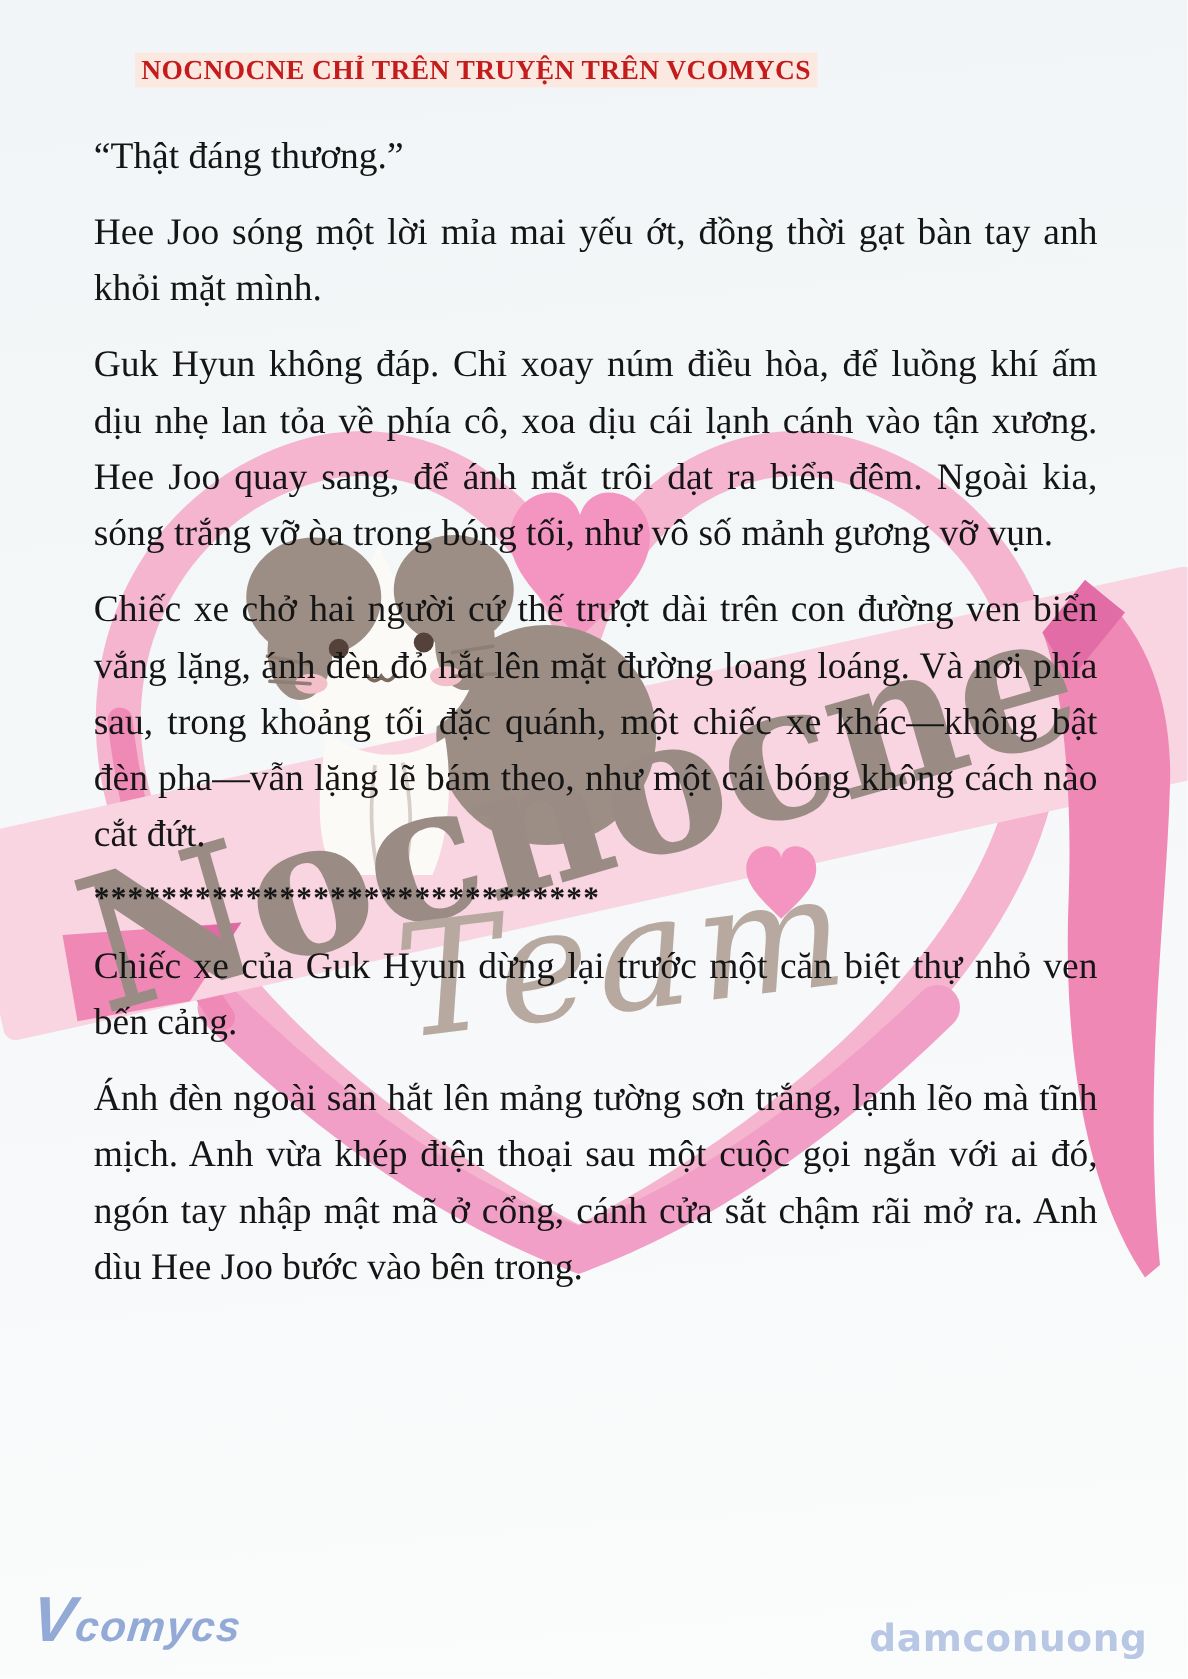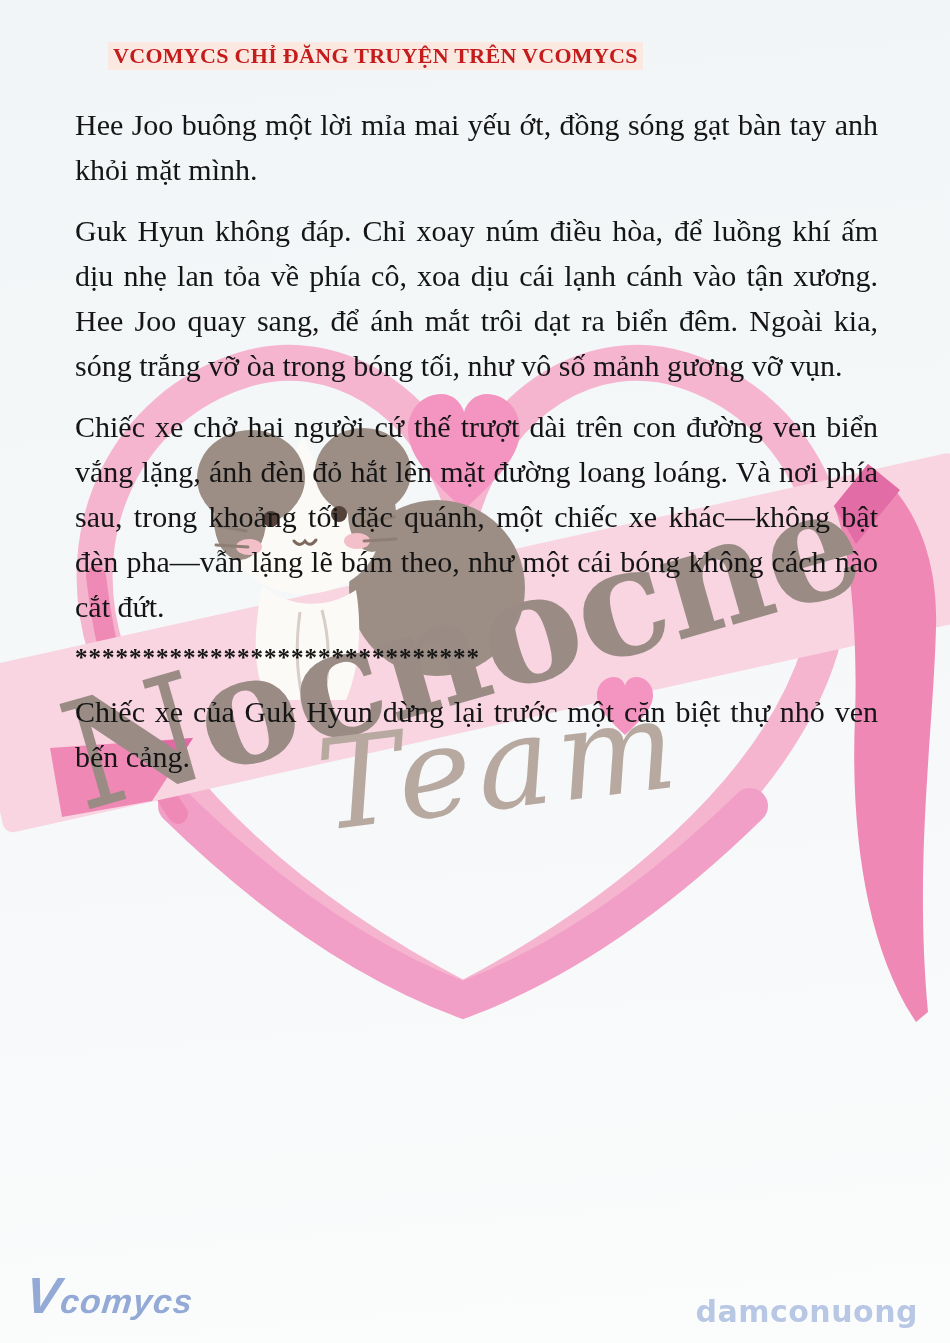--- a/index.html
+++ b/index.html
@@ -93,27 +93,29 @@
       </g>
 
       <text x="465" y="700" text-anchor="middle" font-family="DejaVu Serif, serif" font-weight="bold" font-size="150" fill="#9a8c85" letter-spacing="-2" transform="rotate(-16 465 660)">Nocnocne</text>
       <text x="500" y="808" text-anchor="middle" font-family="DejaVu Serif, serif" font-style="italic" font-size="125" fill="#b7a9a0" letter-spacing="6" transform="rotate(-7 500 770)">Team</text>
 
       <path d="M 625 735 C 608 719 597 708 597 695 C 597 684 605 677 614 677 C 620 677 624 681 625 686 C 626 681 630 677 636 677 C 645 677 653 684 653 695 C 653 708 642 719 625 735 Z" fill="#f494c0"></path>
     </svg>
   </div>
 
   <div class="content">
-    <span class="notice">VCOMYCS CHỈ ĐĂNG TRUYỆN TRÊN VCOMYCS</span>
+    <span class="notice">NOCNOCNE CHỈ TRÊN TRUYỆN TRÊN VCOMYCS</span>
 
     <div class="text">
-      <p>Hee Joo buông một lời mỉa mai yếu ớt, đồng sóng gạt bàn tay anh khỏi mặt mình.</p>
+      <p>“Thật đáng thương.”</p>
+      <p>Hee Joo sóng một lời mỉa mai yếu ớt, đồng thời gạt bàn tay anh khỏi mặt mình.</p>
       <p>Guk Hyun không đáp. Chỉ xoay núm điều hòa, để luồng khí ấm dịu nhẹ lan tỏa về phía cô, xoa dịu cái lạnh cánh vào tận xương. Hee Joo quay sang, để ánh mắt trôi dạt ra biển đêm. Ngoài kia, sóng trắng vỡ òa trong bóng tối, như vô số mảnh gương vỡ vụn.</p>
       <p>Chiếc xe chở hai người cứ thế trượt dài trên con đường ven biển vắng lặng, ánh đèn đỏ hắt lên mặt đường loang loáng. Và nơi phía sau, trong khoảng tối đặc quánh, một chiếc xe khác—không bật đèn pha—vẫn lặng lẽ bám theo, như một cái bóng không cách nào cắt đứt.</p>
       <p class="divider">******************************</p>
       <p>Chiếc xe của Guk Hyun dừng lại trước một căn biệt thự nhỏ ven bến cảng.</p>
+      <p>Ánh đèn ngoài sân hắt lên mảng tường sơn trắng, lạnh lẽo mà tĩnh mịch. Anh vừa khép điện thoại sau một cuộc gọi ngắn với ai đó, ngón tay nhập mật mã ở cổng, cánh cửa sắt chậm rãi mở ra. Anh dìu Hee Joo bước vào bên trong.</p>
     </div>
   </div>
 
   <div class="footer-left">Vcomycs</div>
   <div class="footer-right">damconuong</div>
 
 </div>
 
 </body></html>

